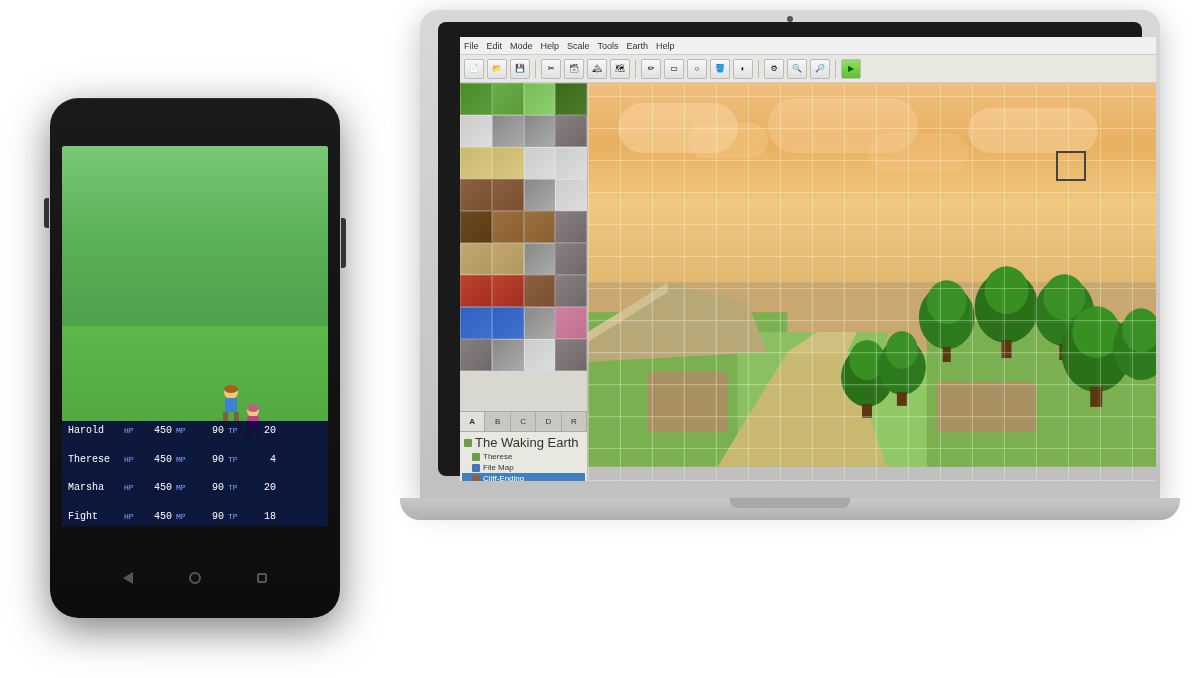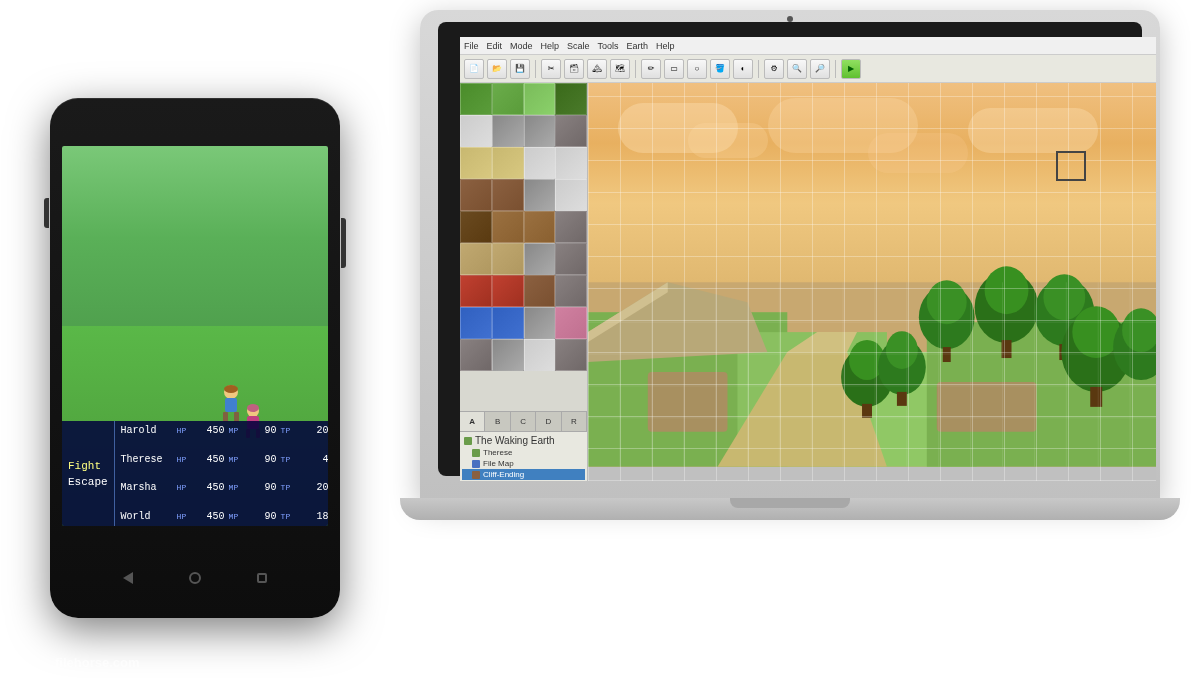--- a/index.html
+++ b/index.html
@@ -519,21 +519,21 @@
               <div class="sidebar-tabs">
                 <div class="sidebar-tab active">A</div>
                 <div class="sidebar-tab">B</div>
                 <div class="sidebar-tab">C</div>
                 <div class="sidebar-tab">D</div>
                 <div class="sidebar-tab">R</div>
               </div>
               <div class="map-list">
                 <div class="map-item">
                   <div class="map-icon"></div>
-                  <span style="font-size:10px;color:#333;">The Waking Earth</span>
+                  <span style="font-size:13px;color:#333;">The Waking Earth</span>
                 </div>
                 <div class="map-item" style="padding-left:10px;">
                   <div class="map-icon" style="background:#6a9c4a;"></div>
                   <span style="font-size:8px;color:#333;">Therese</span>
                 </div>
                 <div class="map-item" style="padding-left:10px;">
                   <div class="map-icon world"></div>
                   <span style="font-size:8px;color:#333;">File Map</span>
                 </div>
                 <div class="map-item selected" style="padding-left:10px;">
@@ -678,24 +678,20 @@
           <svg width="26" height="36" viewBox="0 0 26 36">
             <circle cx="13" cy="7" r="6" fill="#f0c880"></circle>
             <rect x="7" y="12" width="12" height="13" fill="#c04080" rx="2"></rect>
             <rect x="6" y="25" width="4" height="9" fill="#806040" rx="1"></rect>
             <rect x="16" y="25" width="4" height="9" fill="#806040" rx="1"></rect>
             <ellipse cx="13" cy="4" rx="6" ry="4" fill="#c06080"></ellipse>
           </svg>
         </div>
 
         <div class="battle-ui">
-          <div class="battle-commands">
-            <div class="cmd-item selected">Fight</div>
-            <div class="cmd-item">Escape</div>
-          </div>
           <div class="battle-party">
 
             <div class="party-row">
               <span class="party-name">Harold</span>
               <span class="stat-label">HP</span>
               <span class="stat-val">450</span>
               <span class="stat-label">MP</span>
               <span class="stat-val">90</span>
               <span class="stat-label">TP</span>
               <span class="stat-val">20</span>
@@ -715,21 +711,21 @@
               <span class="party-name">Marsha</span>
               <span class="stat-label">HP</span>
               <span class="stat-val">450</span>
               <span class="stat-label">MP</span>
               <span class="stat-val">90</span>
               <span class="stat-label">TP</span>
               <span class="stat-val">20</span>
             </div>
 
             <div class="party-row">
-              <span class="party-name">World</span>
+              <span class="party-name">Fight</span>
               <span class="stat-label">HP</span>
               <span class="stat-val">450</span>
               <span class="stat-label">MP</span>
               <span class="stat-val">90</span>
               <span class="stat-label">TP</span>
               <span class="stat-val">18</span>
             </div>
           </div>
         </div>
       </div>

